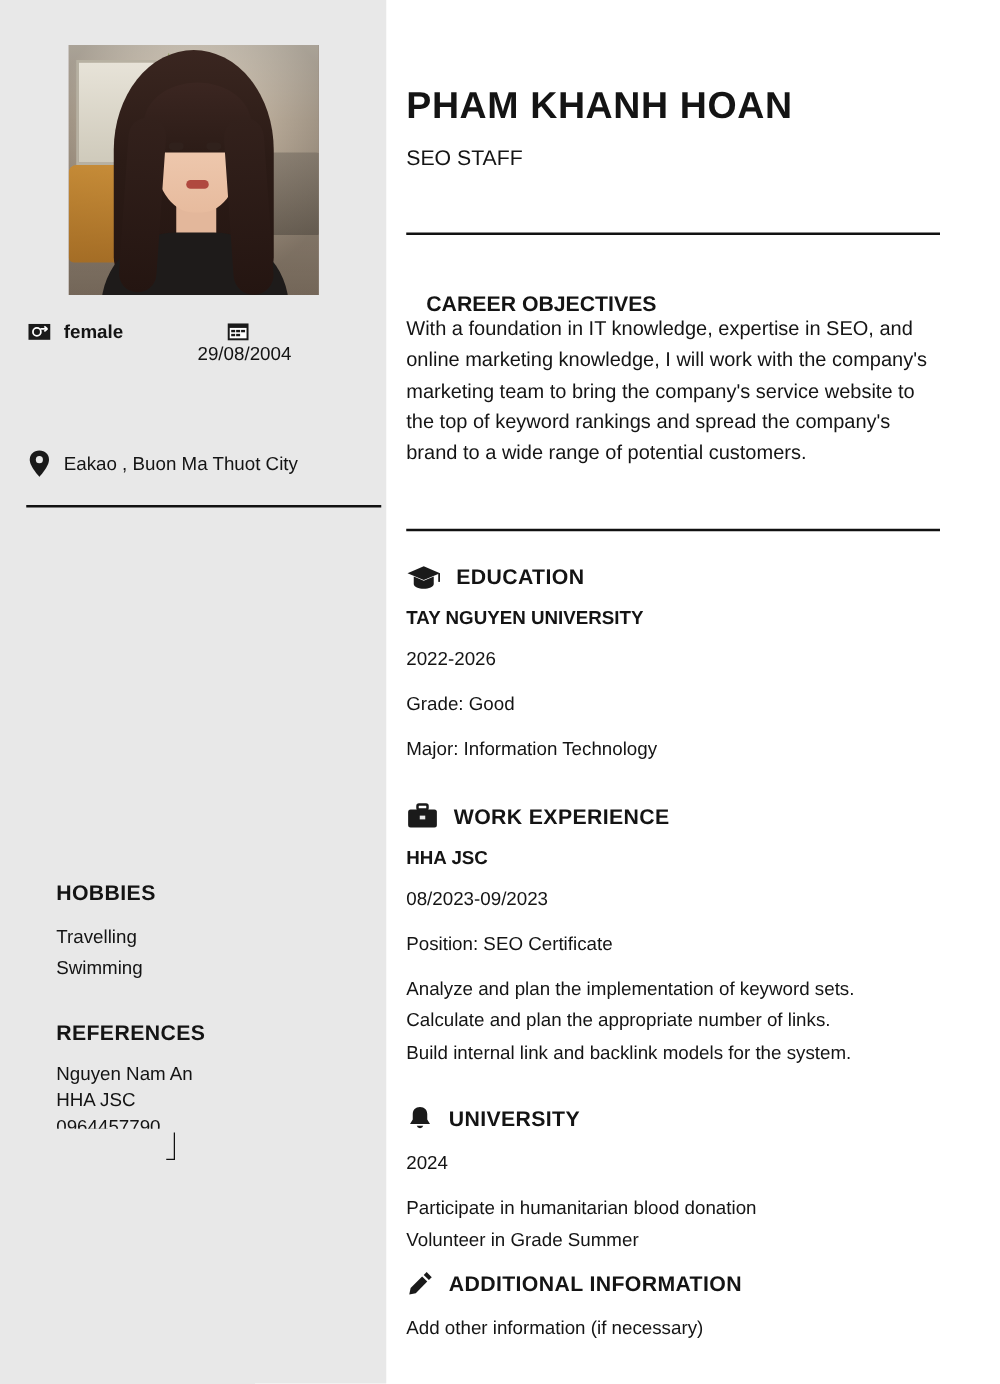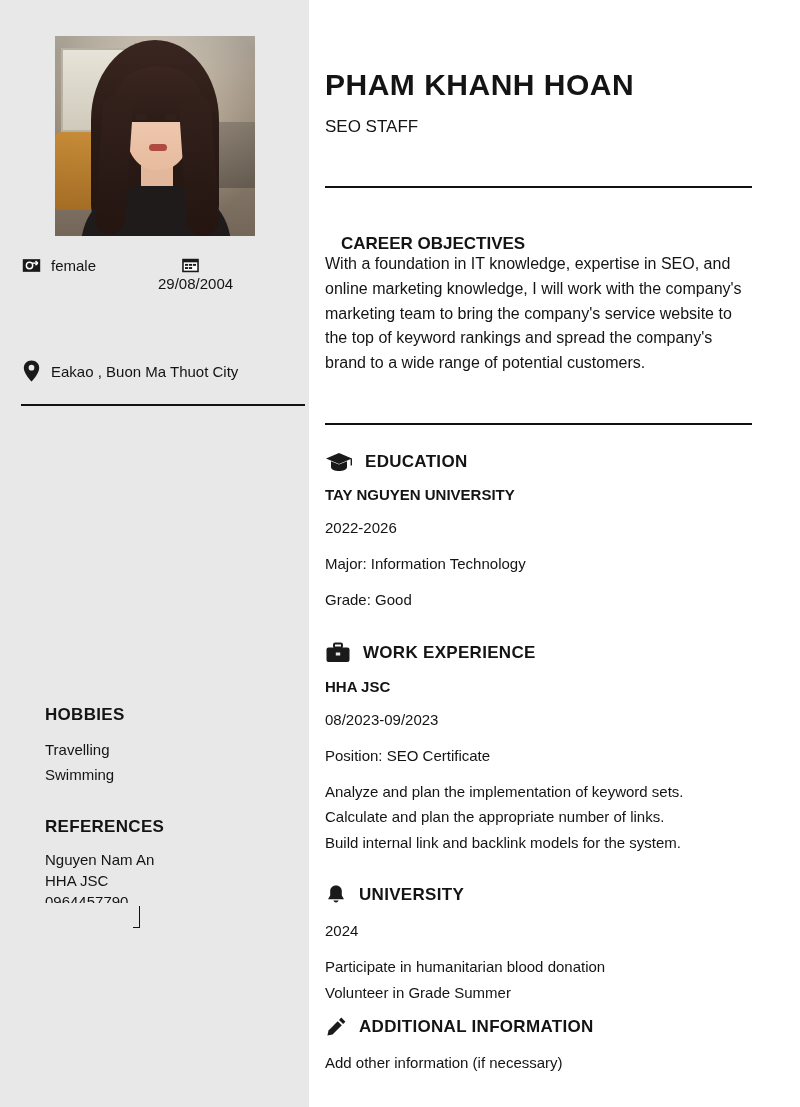--- a/index.html
+++ b/index.html
@@ -152,21 +152,21 @@
     display: flex;
     align-items: center;
     font-size: 15px;
   }
   .info-row .ic {
     display: inline-flex;
     align-items: center;
     justify-content: center;
     margin-right: 10px;
   }
-  .row-gender { left: 22px; top: 256px; }
+  .row-gender { left: 22px; top: 256px; font-weight: bold; }
   .row-dob { left: 158px; top: 256px; flex-direction: column; }
   .row-address { left: 22px; top: 360px; }
 
   .sidebar-divider {
     position: absolute;
     left: 21px;
     top: 404px;
     width: 284px;
     height: 0;
     border-top: 2px solid #111111;
@@ -269,21 +269,21 @@
     margin: 0;
   }
 
   .sec {
     position: absolute;
     left: 0;
     width: 440px;
   }
   .sec-head {
     display: flex;
-    align-items: center;
+    align-items: flex-end;
     gap: 12px;
     margin: 0 0 14px 0;
   }
   .sec-head .sec-title {
     font-size: 17px;
     font-weight: bold;
     letter-spacing: .3px;
   }
   .sec .org {
     font-size: 15px;
@@ -405,22 +405,22 @@
           <svg width="28" height="20" viewBox="0 0 28 20">
             <path d="M14 1 L27 6.5 L14 12 L1 6.5 Z" fill="#1a1a1a"></path>
             <path d="M6 9.2 V15.2 C6 17.6 10 19 14 19 C18 19 22 17.6 22 15.2 V9.2 L14 12.6 Z" fill="#1a1a1a"></path>
             <rect x="25.6" y="6.5" width="1.4" height="7" fill="#1a1a1a"></rect>
           </svg>
         </span>
         <span class="sec-title">EDUCATION</span>
       </div>
       <p class="org">TAY NGUYEN UNIVERSITY</p>
       <p class="ln">2022-2026</p>
+      <p class="ln">Grade: Good</p>
       <p class="ln">Major: Information Technology</p>
-      <p class="ln">Grade: Good</p>
     </section>
 
     <section class="sec sec-work">
       <div class="sec-head">
         <span>
           <svg width="26" height="22" viewBox="0 0 26 22">
             <rect x="9" y="1.5" width="8" height="4" rx="1.2" fill="none" stroke="#1a1a1a" stroke-width="2"></rect>
             <rect x="1.5" y="5.5" width="23" height="14.5" rx="2" fill="#1a1a1a"></rect>
             <rect x="10.8" y="10.5" width="4.4" height="3" fill="#e8e8e8"></rect>
           </svg>

